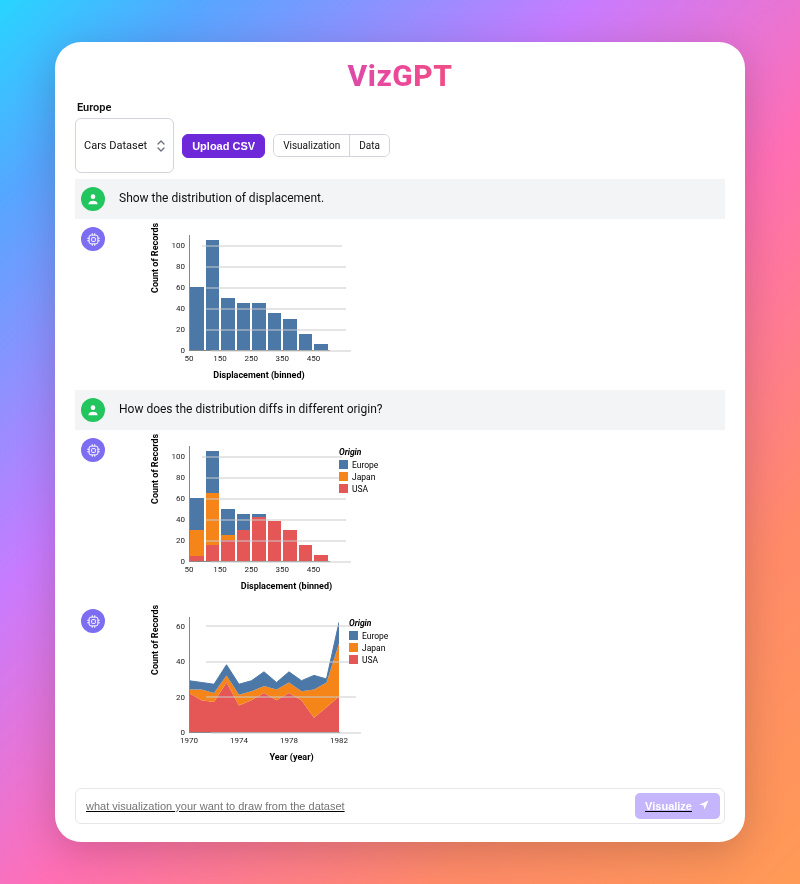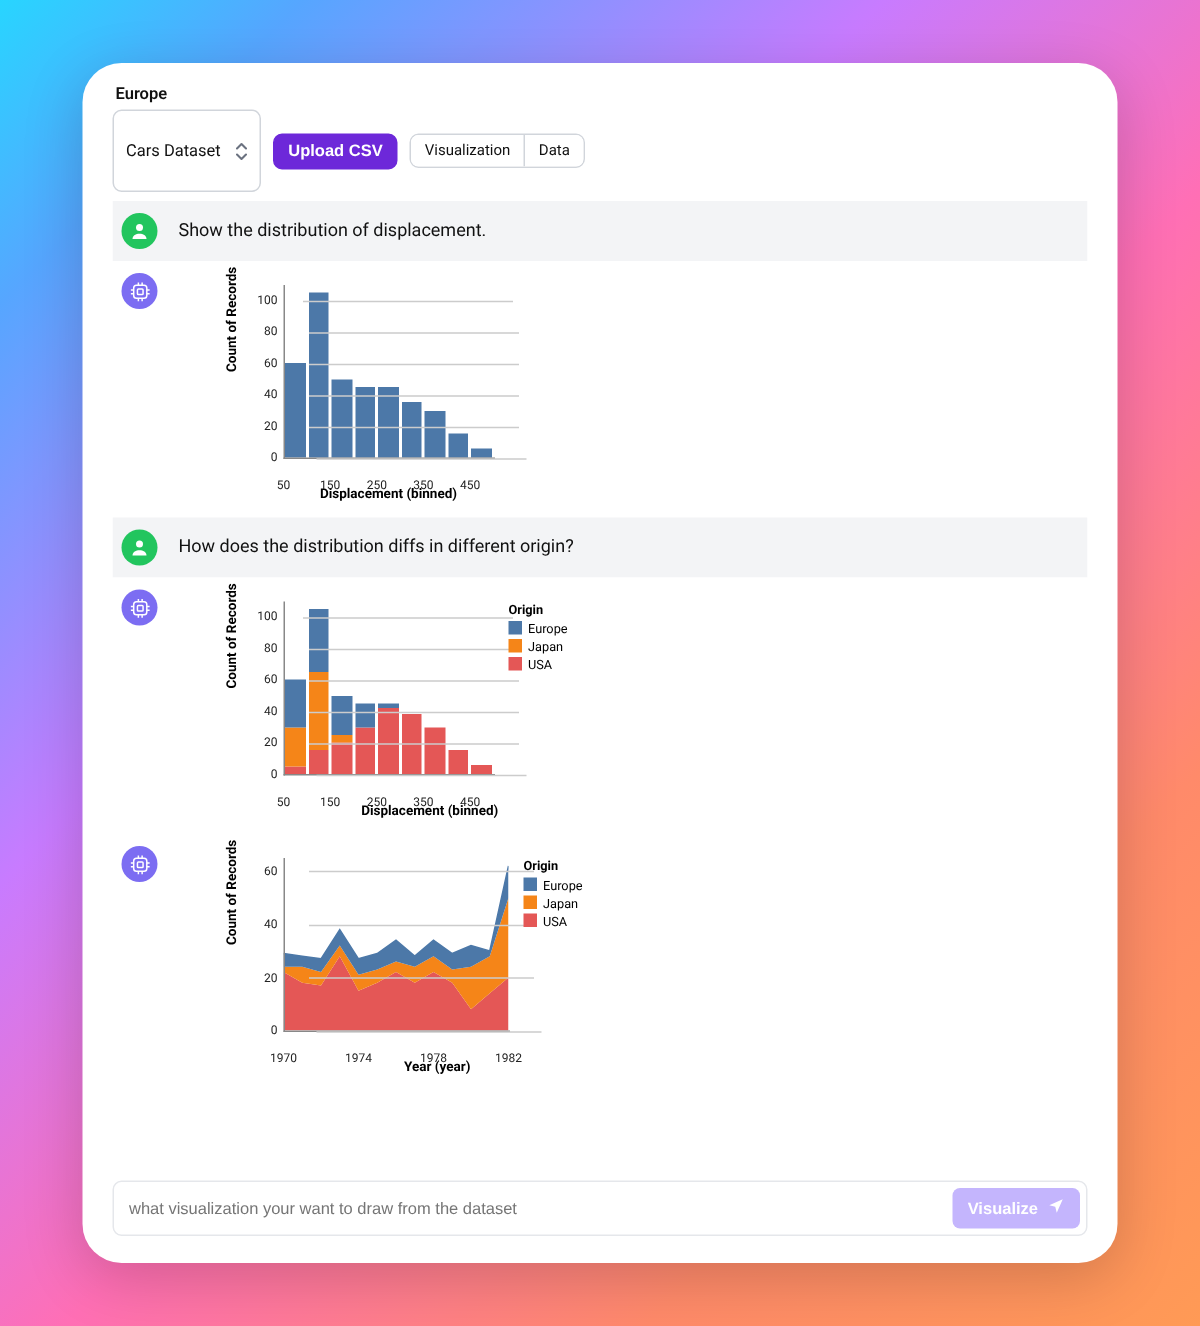--- a/index.html
+++ b/index.html
@@ -47,45 +47,46 @@
   .chartwrap{padding:4px 0 2px 40px;}
 
   
   .chart{position:relative;background:#fff;}
   .plot{position:absolute;left:30px;top:4px;right:4px;bottom:30px;}
   .plot-border{position:absolute;left:30px;top:4px;right:4px;bottom:30px;border-left:1px solid #888;border-bottom:1px solid #888;}
   .ylabel{position:absolute;left:-4px;top:50%;transform:rotate(-90deg) translate(0,-50%);
     transform-origin:left top;font-size:9px;font-weight:700;white-space:nowrap;}
   .xlabel{position:absolute;left:30px;right:4px;bottom:0;text-align:center;font-size:9px;font-weight:700;}
   .xticks,.yticks{position:absolute;font-size:8px;color:#222;}
-  .xticks{left:30px;right:4px;bottom:4px;height:12px;}
+  .xticks{left:30px;right:4px;bottom:14px;height:12px;}
   .xtick{position:absolute;transform:translateX(-50%);}
   .yticks{left:0;top:4px;bottom:30px;width:28px;}
   .ytick{position:absolute;right:2px;transform:translateY(50%);}
   .ytick .line{position:absolute;height:1px;background:#ccc;}
   .legend{position:absolute;top:4px;font-size:8.5px;line-height:12px;}
-  .legend .lg-title{font-weight:700;margin-bottom:1px;}
+  .legend .lg-title{font-weight:700;margin-bottom:1px;font-style:italic;}
   .legend .sw{display:inline-block;width:9px;height:9px;margin-right:4px;vertical-align:-1px;}
 
   .bar,.barseg,.area{position:absolute;}
   .bar{background:#4c78a8;}
 
   
   .inputbar{
     margin-top:auto;display:flex;align-items:center;gap:10px;
-    border:1px solid #e5e7eb;border-radius:6px;padding:4px 4px 4px 10px;
+    border:1px solid #e5e7eb;border-radius:6px;padding:4px 4px 4px 10px;text-decoration:underline;
   }
   .inputbar input{flex:1;border:none;outline:none;font-size:11px;color:#9ca3af;padding:5px 0;}
   .vizbtn{background:#c4b5fd;color:#fff;border:none;border-radius:5px;
     font-size:11px;font-weight:600;padding:6px 10px;display:inline-flex;align-items:center;gap:6px;}
 </style>
 </head>
 <body>
 
 <div class="card">
+  <div class="title">VizGPT</div>
 
   <div class="ds-label">Europe</div>
   <div class="toolbar">
     <div class="select">
       <span>Cars Dataset</span>
       <span class="chev">
         <svg width="8" height="12" viewBox="0 0 8 12">
             <path d="M1 4 l3 -3 l3 3 M1 8 l3 3 l3 -3" fill="none" stroke="#6b7280" stroke-width="1.4" stroke-linecap="round" stroke-linejoin="round"></path>
           </svg>
       </span>

